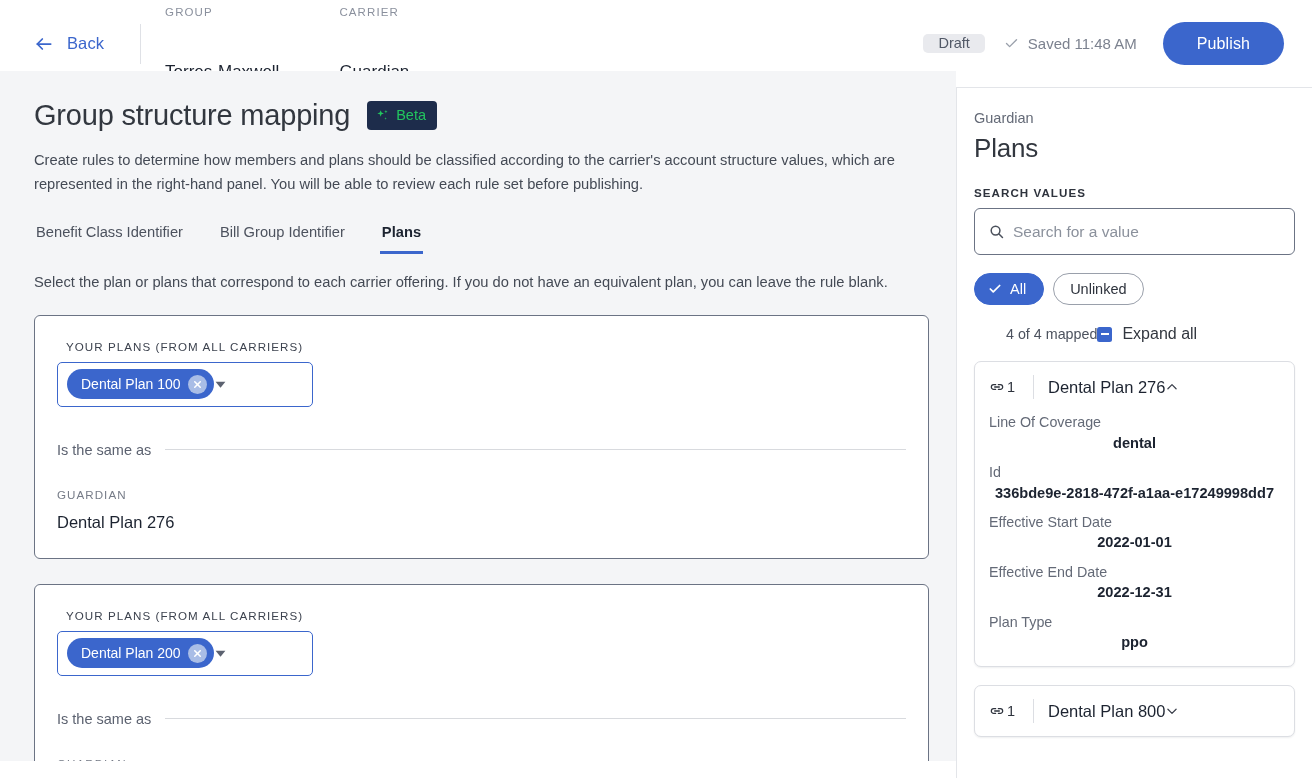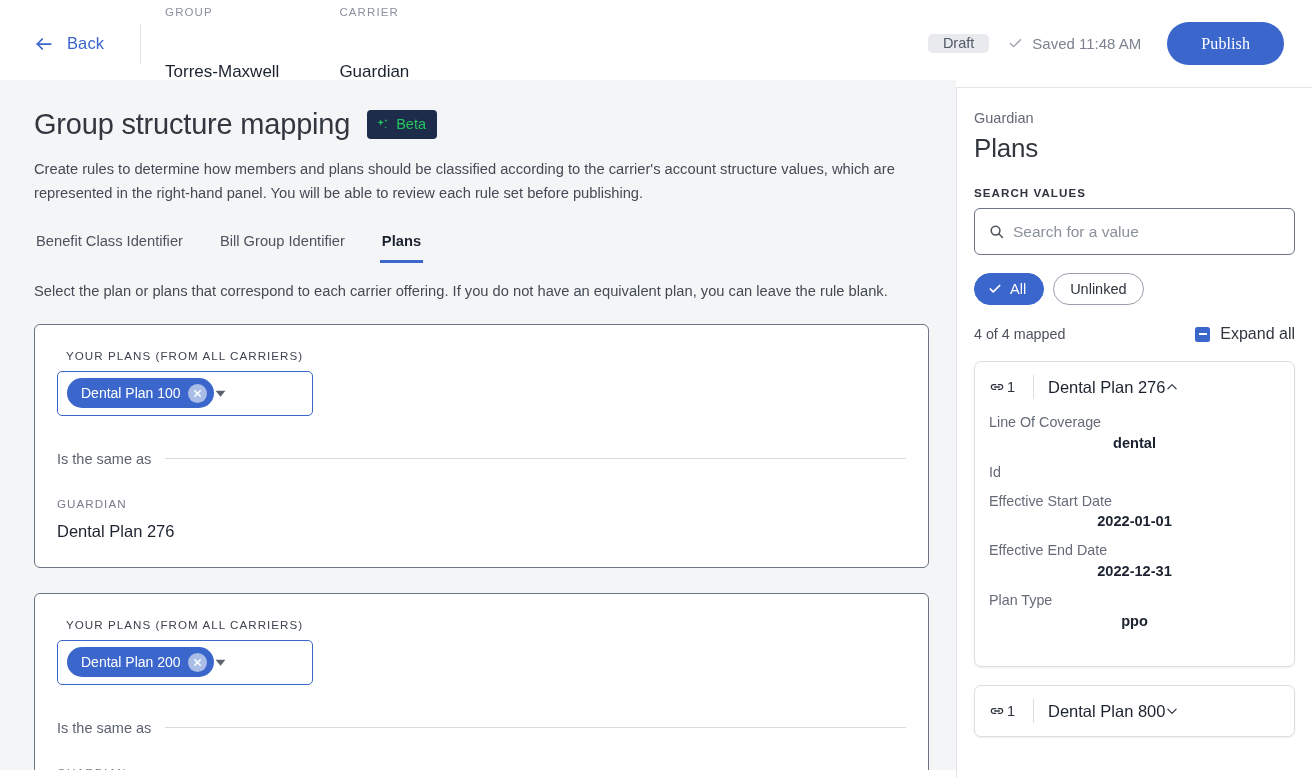--- a/index.html
+++ b/index.html
@@ -54,26 +54,26 @@
   }
   .saved {
     display: flex; align-items: center; gap: 9px;
     margin-left: 19px; margin-right: 26px;
     color: #7c828f; font-size: 15px;
   }
   .check-ico { width: 15px; height: 15px; display: block; color: #9aa0ab; }
   .publish-btn {
     background: #3b66cc; color: #fff; border: none; cursor: pointer;
     font-size: 16px; border-radius: 22px; padding: 0 34px; height: 43px;
-    font-family: Liberation Serif, serif; letter-spacing: .1px;
+    font-family: Liberation Sans, sans-serif; letter-spacing: .1px;
   }
 
   
   #main {
-    position: absolute; top: 80px; left: 0;
+    position: absolute; top: 71px; left: 0;
     width: 956px; height: 690px;
     background: #f4f5f7;
     overflow: hidden;
     padding: 0 0 0 0;
   }
   #main-inner { padding: 28px 40px 0 34px; }
 
   .title-row { display: flex; align-items: center; gap: 17px; }
   .page-title {
     font-size: 29px; font-weight: 400; color: #32373f; letter-spacing: -.2px;
@@ -190,21 +190,21 @@
     gap: 8px; padding: 0 17px 0 13px;
   }
   .pill.ghost {
     background: #fff; color: #2e333d; border: 1.4px solid #9aa0ab;
     padding: 0 16px;
   }
   .pill-check { width: 14px; height: 14px; display: block; color: #fff; }
 
   .mapped-row {
     margin-top: 20px; display: flex; align-items: center;
-    justify-content: space-between;
+    margin-left: 32px;
   }
   .mapped-count { font-size: 14.3px; color: #4c525e; }
   .expand-all {
     display: flex; align-items: center; gap: 10px; cursor: pointer;
     font-size: 16px; color: #32373f;
   }
   .minus-box {
     width: 15px; height: 15px; background: #3b66cc; border-radius: 2.5px;
     display: flex; align-items: center; justify-content: center; flex: 0 0 auto;
   }
@@ -420,20 +420,21 @@
           </svg>
         </span>
       </div>
       <div class="vc-body">
         <div class="detail">
           <div class="detail-label">Line Of Coverage</div>
           <div class="detail-value">dental</div>
         </div>
         <div class="detail">
           <div class="detail-label">Id</div>
+          <div class="detail-value">336bde9e-2818-472f-a1aa-e17249998dd7</div>
         </div>
         <div class="detail">
           <div class="detail-label">Effective Start Date</div>
           <div class="detail-value">2022-01-01</div>
         </div>
         <div class="detail">
           <div class="detail-label">Effective End Date</div>
           <div class="detail-value">2022-12-31</div>
         </div>
         <div class="detail">

